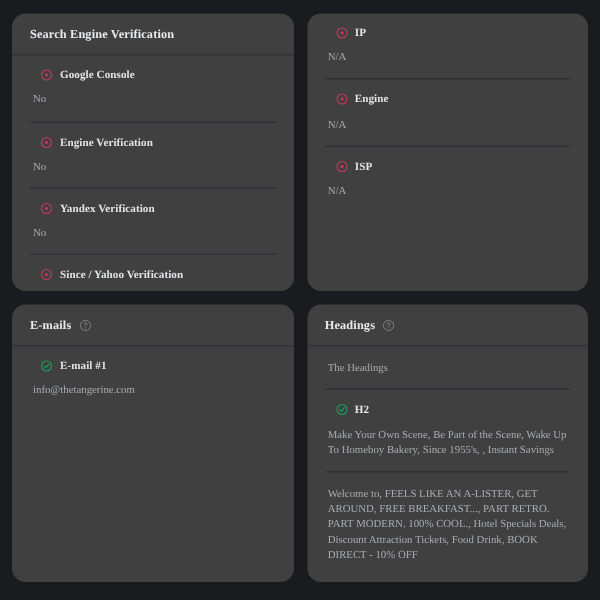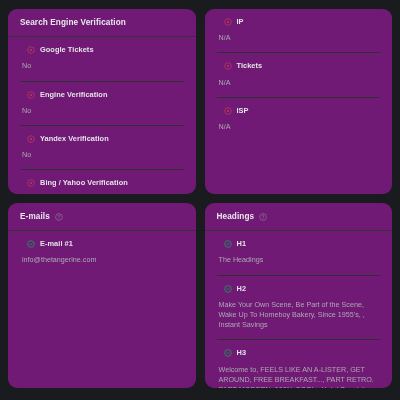--- a/index.html
+++ b/index.html
@@ -14,25 +14,26 @@
     width: 400px;
     height: 400px;
     padding: 9px 8px 12px 8px;
     display: grid;
     grid-template-columns: 1fr 1fr;
     grid-template-rows: 1fr 1fr;
     column-gap: 9px;
     row-gap: 9px;
   }
   .panel {
-    background: #701a75;
+    background: #404040;
     border-radius: 9px;
     overflow: hidden;
     display: flex;
     flex-direction: column;
+    font-family: Liberation Serif, serif;
   }
   .panel-header {
     padding: 10px 12px 9px 12px;
     display: flex;
     align-items: center;
     gap: 5px;
     border-bottom: 1px solid #323336;
     flex: 0 0 auto;
   }
   .panel-title {
@@ -97,21 +98,21 @@
       <span class="panel-title">Search Engine Verification</span>
     </div>
     <div class="panel-body">
 
       <div class="row">
         <div class="row-head">
           <svg class="status-icon" viewBox="0 0 16 16">
             <circle cx="8" cy="8" r="6.6" fill="none" stroke="#c0395a" stroke-width="1.5"></circle>
             <circle cx="8" cy="8" r="2.1" fill="#c0395a"></circle>
           </svg>
-          <span class="row-label">Google Tickets</span>
+          <span class="row-label">Google Console</span>
         </div>
         <div class="row-value">No</div>
       </div>
 
       <div class="row">
         <div class="row-head">
           <svg class="status-icon" viewBox="0 0 16 16">
             <circle cx="8" cy="8" r="6.6" fill="none" stroke="#c0395a" stroke-width="1.5"></circle>
             <circle cx="8" cy="8" r="2.1" fill="#c0395a"></circle>
           </svg>
@@ -130,21 +131,21 @@
         </div>
         <div class="row-value">No</div>
       </div>
 
       <div class="row">
         <div class="row-head">
           <svg class="status-icon" viewBox="0 0 16 16">
             <circle cx="8" cy="8" r="6.6" fill="none" stroke="#c0395a" stroke-width="1.5"></circle>
             <circle cx="8" cy="8" r="2.1" fill="#c0395a"></circle>
           </svg>
-          <span class="row-label">Bing / Yahoo Verification</span>
+          <span class="row-label">Since / Yahoo Verification</span>
         </div>
 
       </div>
 
     </div>
   </section>
 
   <section class="panel">
     <div class="panel-body">
 
@@ -158,21 +159,21 @@
         </div>
         <div class="row-value">N/A</div>
       </div>
 
       <div class="row">
         <div class="row-head">
           <svg class="status-icon" viewBox="0 0 16 16">
             <circle cx="8" cy="8" r="6.6" fill="none" stroke="#c0395a" stroke-width="1.5"></circle>
             <circle cx="8" cy="8" r="2.1" fill="#c0395a"></circle>
           </svg>
-          <span class="row-label">Tickets</span>
+          <span class="row-label">Engine</span>
         </div>
         <div class="row-value">N/A</div>
       </div>
 
       <div class="row">
         <div class="row-head">
           <svg class="status-icon" viewBox="0 0 16 16">
             <circle cx="8" cy="8" r="6.6" fill="none" stroke="#c0395a" stroke-width="1.5"></circle>
             <circle cx="8" cy="8" r="2.1" fill="#c0395a"></circle>
           </svg>
@@ -214,48 +215,34 @@
       <span class="panel-title">Headings</span>
       <svg class="info-icon" viewBox="0 0 16 16">
         <circle cx="8" cy="8" r="6.8" fill="none" stroke="#9a9ca1" stroke-width="1.3"></circle>
         <path d="M6.2 6.1c0-1.1 0.85-1.8 1.85-1.8 1 0 1.8 0.65 1.8 1.6 0 1.25-1.55 1.35-1.55 2.6" fill="none" stroke="#9a9ca1" stroke-width="1.3" stroke-linecap="round"></path>
         <circle cx="8" cy="11.4" r="0.95" fill="#9a9ca1"></circle>
       </svg>
     </div>
     <div class="panel-body">
 
       <div class="row">
+        <div class="row-value">The Headings</div>
+      </div>
+
+      <div class="row">
         <div class="row-head">
           <svg class="status-icon" viewBox="0 0 16 16">
             <circle cx="8" cy="8" r="6.6" fill="none" stroke="#18a05c" stroke-width="1.5"></circle>
             <path d="M5.1 8.2 L7.1 10.2 L11 5.9" fill="none" stroke="#18a05c" stroke-width="1.5" stroke-linecap="round" stroke-linejoin="round"></path>
           </svg>
-          <span class="row-label">H1</span>
-        </div>
-        <div class="row-value">The Headings</div>
-      </div>
-
-      <div class="row">
-        <div class="row-head">
-          <svg class="status-icon" viewBox="0 0 16 16">
-            <circle cx="8" cy="8" r="6.6" fill="none" stroke="#18a05c" stroke-width="1.5"></circle>
-            <path d="M5.1 8.2 L7.1 10.2 L11 5.9" fill="none" stroke="#18a05c" stroke-width="1.5" stroke-linecap="round" stroke-linejoin="round"></path>
-          </svg>
           <span class="row-label">H2</span>
         </div>
         <div class="row-value">Make Your Own Scene, Be Part of the Scene, Wake Up To Homeboy Bakery, Since 1955's, , Instant Savings</div>
       </div>
 
       <div class="row">
-        <div class="row-head">
-          <svg class="status-icon" viewBox="0 0 16 16">
-            <circle cx="8" cy="8" r="6.6" fill="none" stroke="#18a05c" stroke-width="1.5"></circle>
-            <path d="M5.1 8.2 L7.1 10.2 L11 5.9" fill="none" stroke="#18a05c" stroke-width="1.5" stroke-linecap="round" stroke-linejoin="round"></path>
-          </svg>
-          <span class="row-label">H3</span>
-        </div>
         <div class="row-value">Welcome to, FEELS LIKE AN A-LISTER, GET AROUND, FREE BREAKFAST..., PART RETRO. PART MODERN. 100% COOL., Hotel Specials Deals, Discount Attraction Tickets, Food Drink, BOOK DIRECT - 10% OFF</div>
       </div>
 
     </div>
   </section>
 
 </div>
 
 </body></html>

